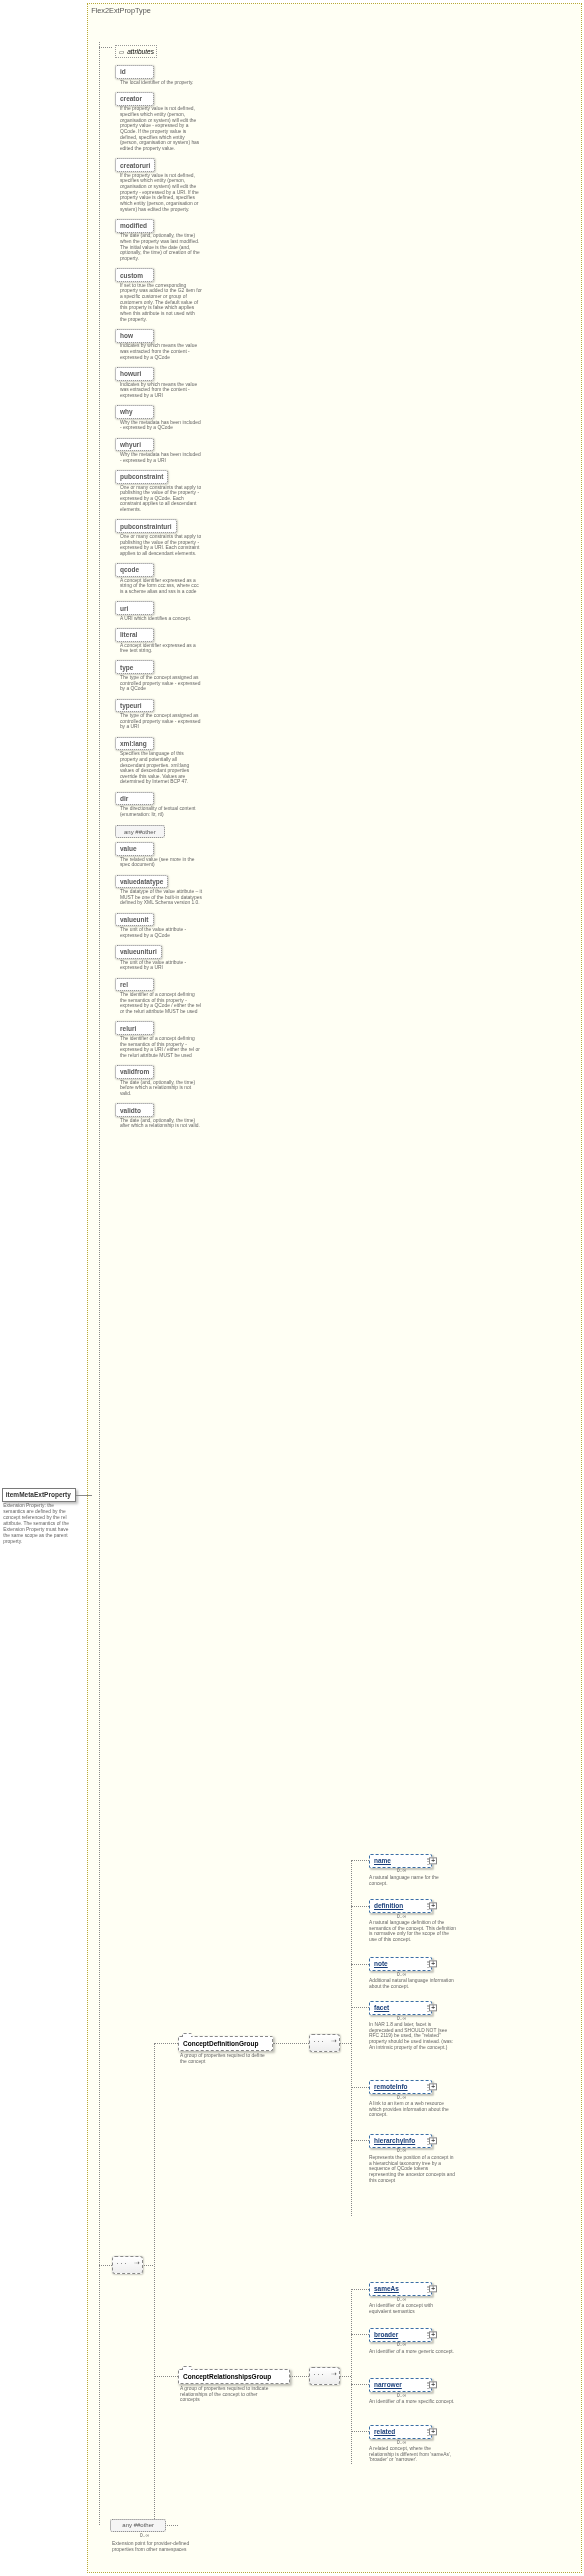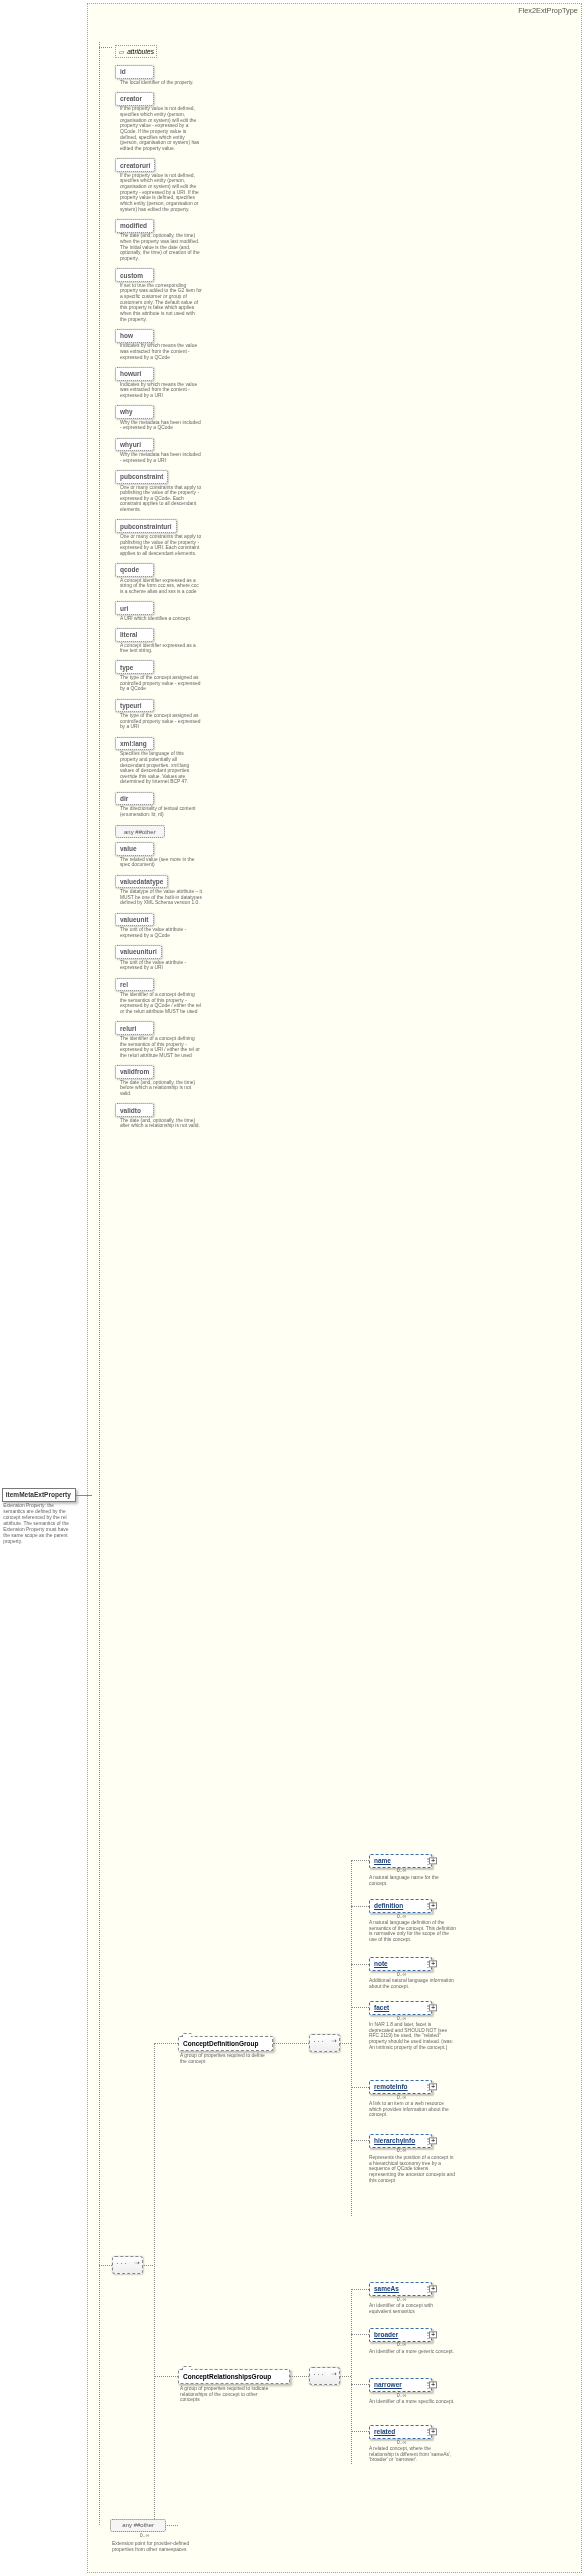--- a/index.html
+++ b/index.html
@@ -14,21 +14,20 @@
     position: relative;
     width: 585px;
     height: 2576px;
     background: #fff;
   }
   
   .big-box {
     position: absolute;
     border: 0.8px dotted #b8a838;
     background: rgba(255, 255, 224, 0.35);
-    text-align: right;
   }
   .big-title {
     font-size: 7.3px;
     color: #555;
     padding: 1.6px 3.2px;
   }
   
   .root-el {
     position: absolute;
     left: 1.6px;

